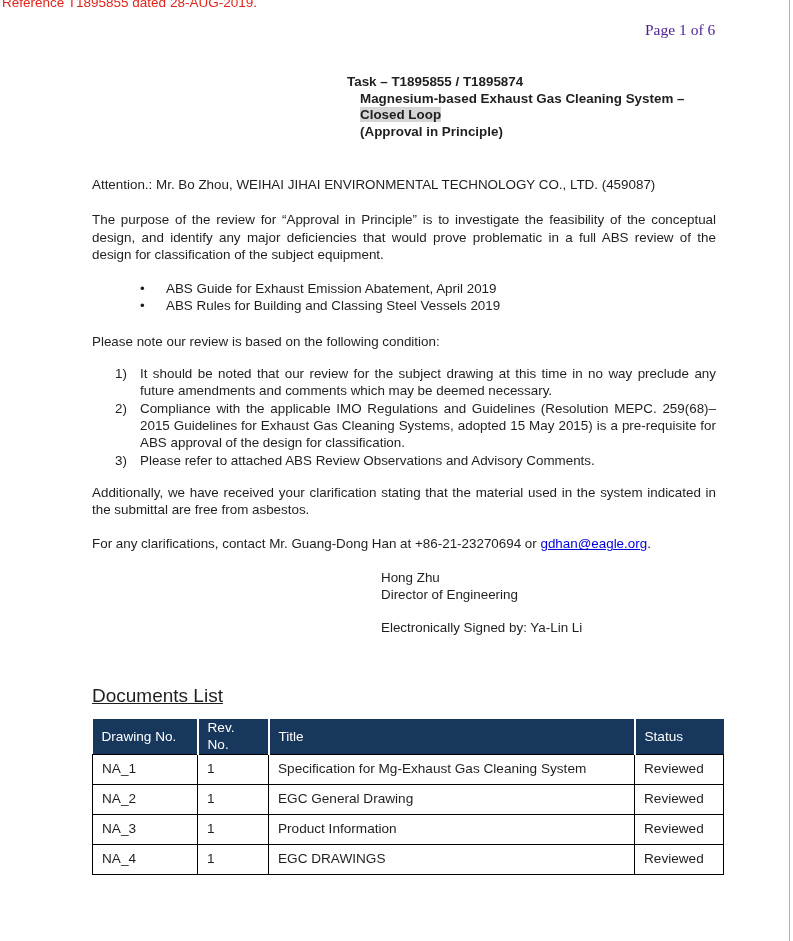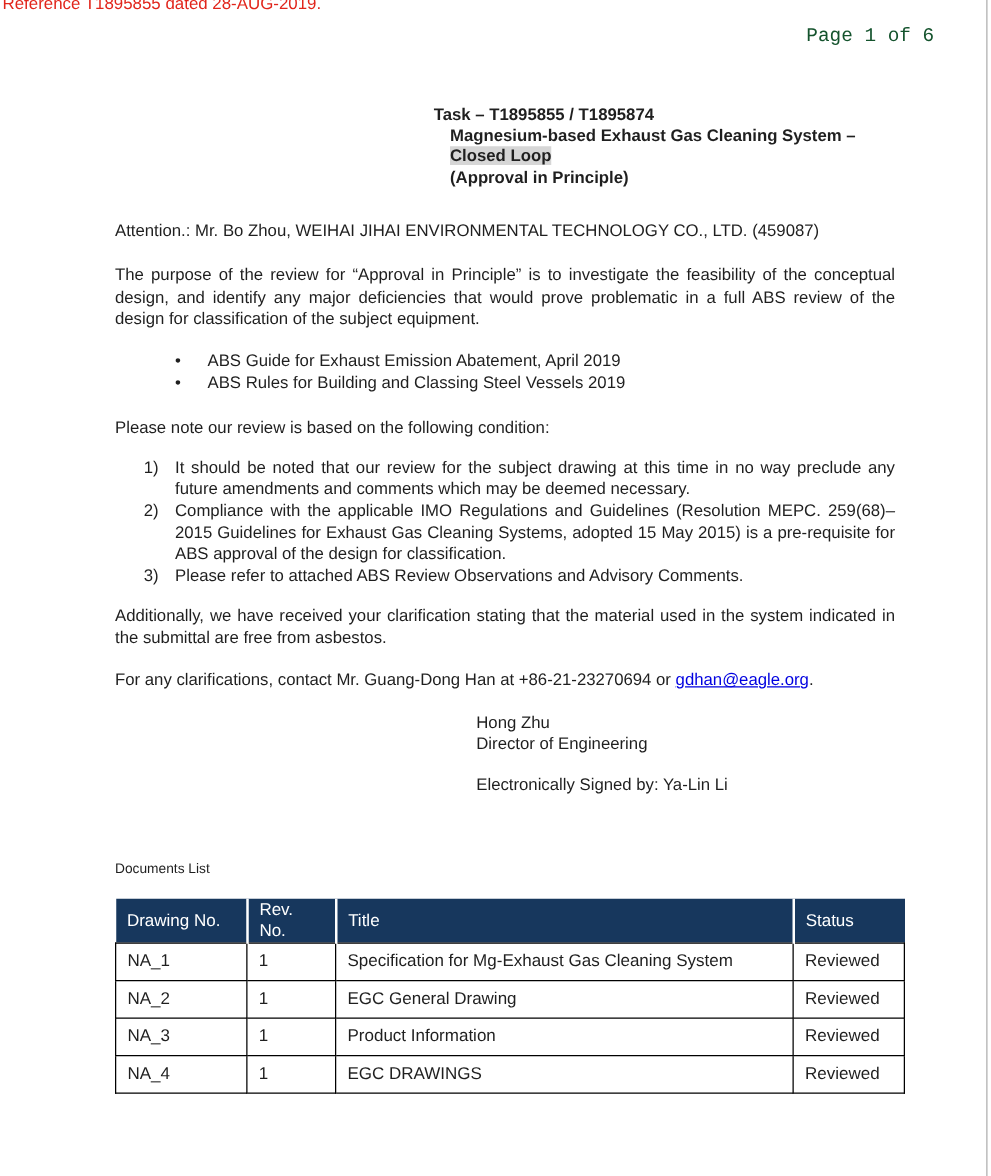--- a/index.html
+++ b/index.html
@@ -16,24 +16,24 @@
     color:#e1251b; font-size:13.5px; white-space:nowrap;
   }
 
   .logo { position:absolute; left:86px; top:2px; z-index:2; display:flex; align-items:flex-end; }
   .logo-text {
     font-weight:bold; font-size:60px; line-height:60px; color:#17375d;
     letter-spacing:-2px; margin-left:-14px; margin-bottom:6px;
   }
   .page-num {
     position:absolute; left:645px; top:21px; z-index:1;
-    font-family:Liberation Mono, monospace; font-size:15.5px; color:#14532d;
+    font-family:Liberation Serif, serif; font-size:15.5px; color:#4c1d95;
   }
 
-  .task-block { position:absolute; left:347px; top:84px; font-weight:bold; line-height:16.7px; }
+  .task-block { position:absolute; left:347px; top:74px; font-weight:bold; line-height:16.7px; }
   .task-block .ind { padding-left:13px; }
   .hl { background:#d6d6d6; }
 
   .content { position:absolute; left:92px; top:176px; width:624px; }
   .j { text-align:justify; }
   .mb1 { margin-bottom:18px; }
 
   ul.bullets { list-style:none; padding-left:74px; margin-bottom:18px; }
   ul.bullets li { position:relative; }
   ul.bullets li::before { content:"•"; position:absolute; left:-26px; }
@@ -43,21 +43,21 @@
   ol.conds li::before { content:counter(n) ")"; position:absolute; left:-25px; }
 
   .clar { margin-bottom:16px; }
   a.mail { color:#0000e0; text-decoration:underline; }
 
   .sig { margin-left:289px; }
   .sig .closing { margin-bottom:16px; }
   .sig .nameblock { margin-bottom:16px; }
   .sig .esign { margin-bottom:50px; }
 
-  .doc-heading { margin-bottom:15px; font-size:11px; }
+  .doc-heading { text-decoration:underline; margin-bottom:15px; font-size:19px; }
 
   table.docs { border-collapse:collapse; width:631px; table-layout:fixed; }
   table.docs th {
     background:#17375d; color:#fff; font-weight:normal; text-align:left;
     height:30px; padding:0 9px; border-right:2px solid #fff; font-size:13.6px;
   }
   table.docs th:last-child { border-right:none; }
   table.docs td {
     border:1px solid #000; height:30px; padding:3px 9px; background:#fff; font-size:13.6px;
     overflow:hidden; white-space:nowrap;

